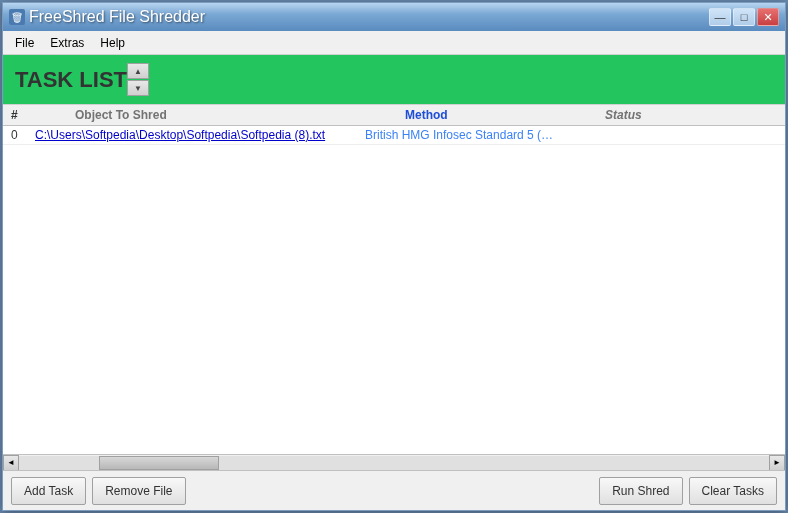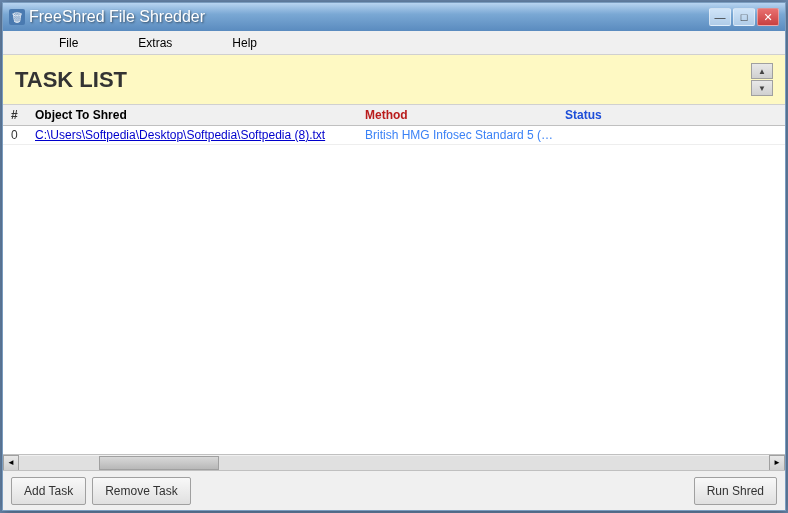--- a/index.html
+++ b/index.html
@@ -96,30 +96,28 @@
       padding: 0 4px;
       border-bottom: 1px solid #d0d0d0;
       flex-shrink: 0;
     }
 
     .menu-item {
       padding: 2px 8px;
       cursor: pointer;
       color: #000;
       font-size: 12px;
-      margin-left: 44px;
     }
 
     .page-title-bar {
-      background: #fef9c3;
+      background: #22c55e;
       padding: 8px 12px;
       border-bottom: 1px solid #d0d0d0;
       display: flex;
       align-items: center;
-      justify-content: space-between;
       flex-shrink: 0;
     }
 
     .page-title {
       font-size: 22px;
       font-weight: bold;
       color: #333;
     }
 
     .scroll-arrows {
@@ -161,37 +159,39 @@
       padding: 0 4px 0 8px;
       font-weight: bold;
       color: #333;
       flex-shrink: 0;
     }
 
     .col-object {
       width: 330px;
       padding: 0 4px;
       font-weight: bold;
-      color: #000000;
-      flex-shrink: 0;
+      color: #737373;
+      flex-shrink: 0;
+      margin-left: 40px;
     }
 
     .col-method {
       width: 200px;
       padding: 0 4px;
       font-weight: bold;
-      color: #b91c1c;
+      color: #1d4ed8;
       flex-shrink: 0;
     }
 
     .col-status {
       flex: 1;
       padding: 0 4px;
       font-weight: bold;
-      color: #1d4ed8;
+      color: #737373;
+      font-style: italic;
     }
 
     .table-body {
       flex: 1;
       overflow-y: auto;
       background: white;
     }
 
     .table-row {
       display: flex;
@@ -364,17 +364,18 @@
       <div class="h-scrollbar-left-btn">◄</div>
       <div class="h-scrollbar-track">
         <div class="h-scrollbar-thumb"></div>
       </div>
       <div class="h-scrollbar-right-btn">►</div>
     </div>
   </div>
 
   <div class="bottom-bar">
     <button class="bottom-btn">Add Task</button>
-    <button class="bottom-btn">Remove Task</button>
+    <button class="bottom-btn">Remove File</button>
     <div class="spacer"></div>
     <button class="bottom-btn">Run Shred</button>
+    <button class="bottom-btn">Clear Tasks</button>
   </div>
 </div>
 
 </body></html>

